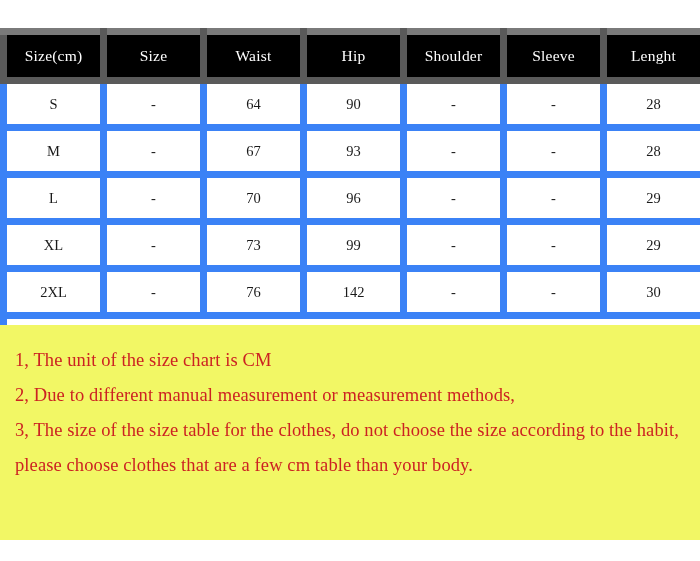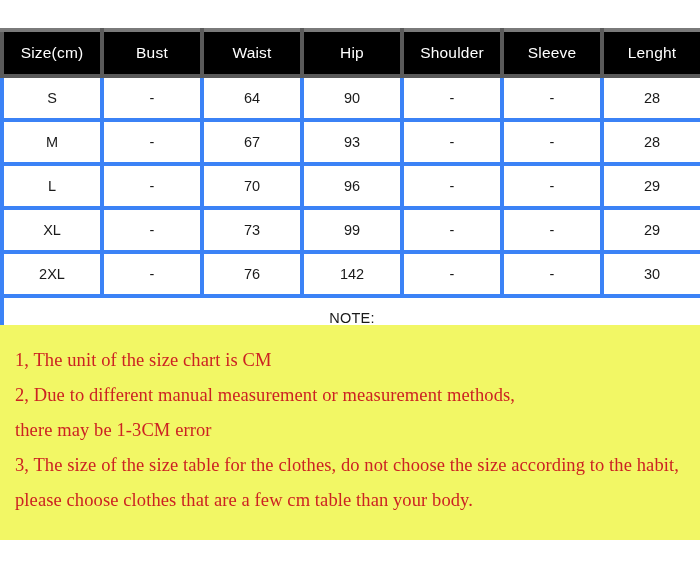--- a/index.html
+++ b/index.html
@@ -44,24 +44,24 @@
     border-collapse: collapse;
     table-layout: fixed;
   }
 
   table.size-table col {
     width: 100px;
   }
 
   table.size-table th,
   table.size-table td {
-    border: 4px solid #3b82f6;
+    border: 7px solid #3b82f6;
     text-align: center;
     vertical-align: middle;
-    font-family: Liberation Sans, sans-serif;
+    font-family: Liberation Serif, serif;
   }
 
   table.size-table thead th {
     background: #000000;
     color: #ffffff;
     height: 40px;
     font-size: 15.5px;
     font-weight: normal;
     border-color: #5a5a5a;
     border-top-color: #7a7a7a;
@@ -132,21 +132,21 @@
           <col>
           <col>
           <col>
           <col>
           <col>
           <col>
       </colgroup>
       <thead>
         <tr>
           <th>Size(cm)</th>
-          <th>Bust</th>
+          <th>Size</th>
           <th>Waist</th>
           <th>Hip</th>
           <th>Shoulder</th>
           <th>Sleeve</th>
           <th>Lenght</th>
         </tr>
       </thead>
       <tbody>
         <tr>
           <td>S</td>
@@ -196,20 +196,19 @@
         <tr>
           <td class="note-cell" colspan="7">NOTE:</td>
         </tr>
       </tbody>
     </table>
   </div>
 
   <div class="notes-panel">
     <div class="note-line">1, The unit of the size chart is CM</div>
     <div class="note-line">2, Due to different manual measurement or measurement methods,</div>
-    <div class="note-line">there may be 1-3CM error</div>
     <div class="note-line">3, The size of the size table for the clothes, do not choose the size according to the habit,</div>
     <div class="note-line">please choose clothes that are a few cm table than your body.</div>
   </div>
 
   <div class="bottom-strip"></div>
 
 </div>
 
 </body></html>

